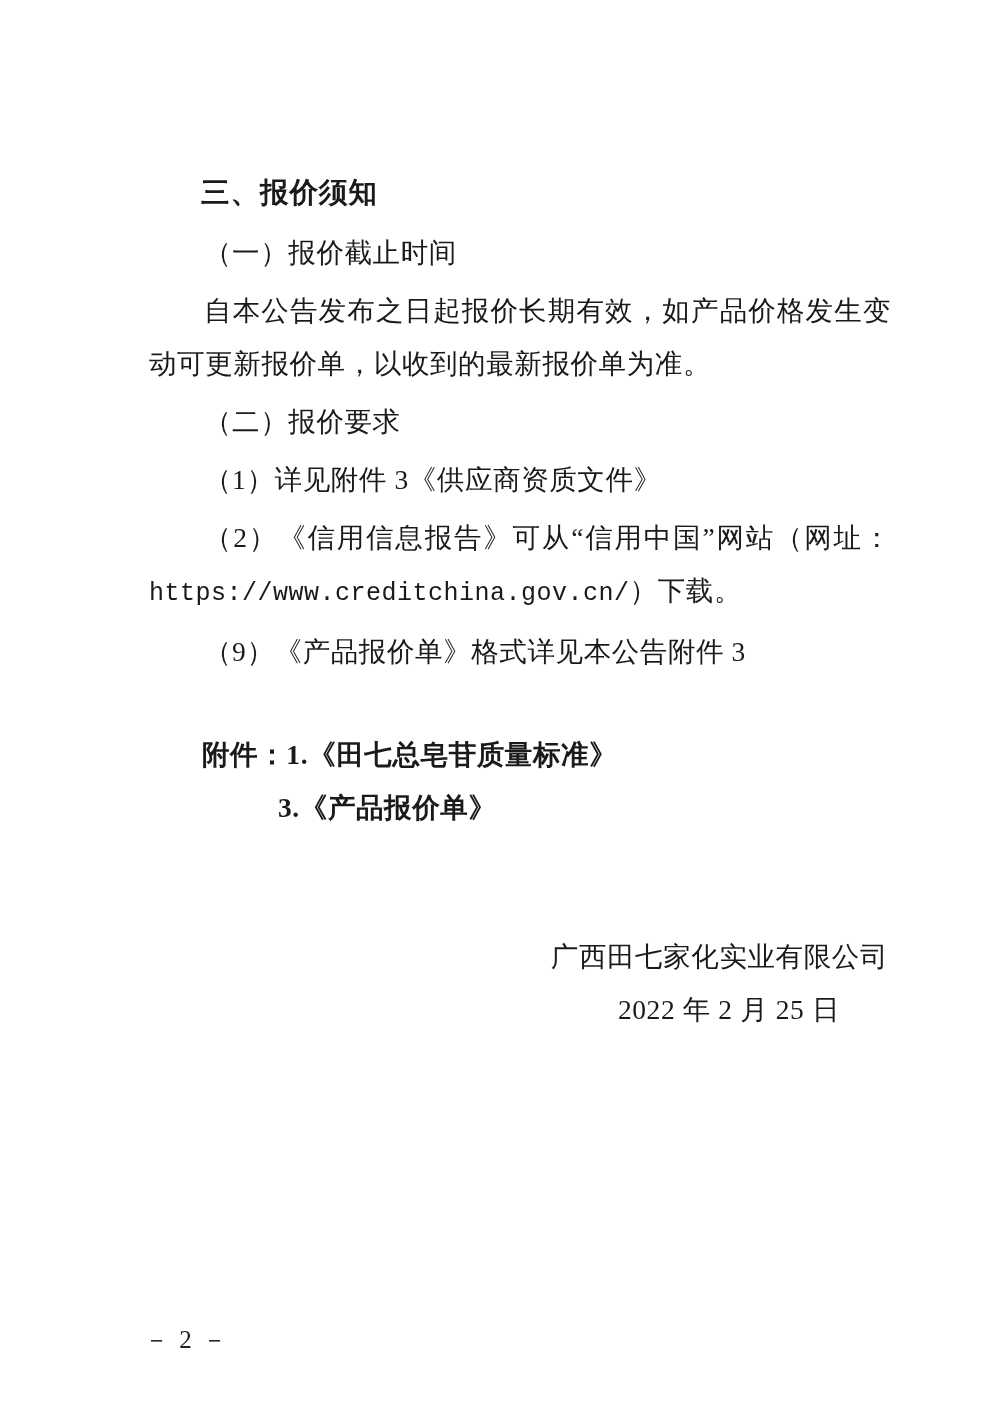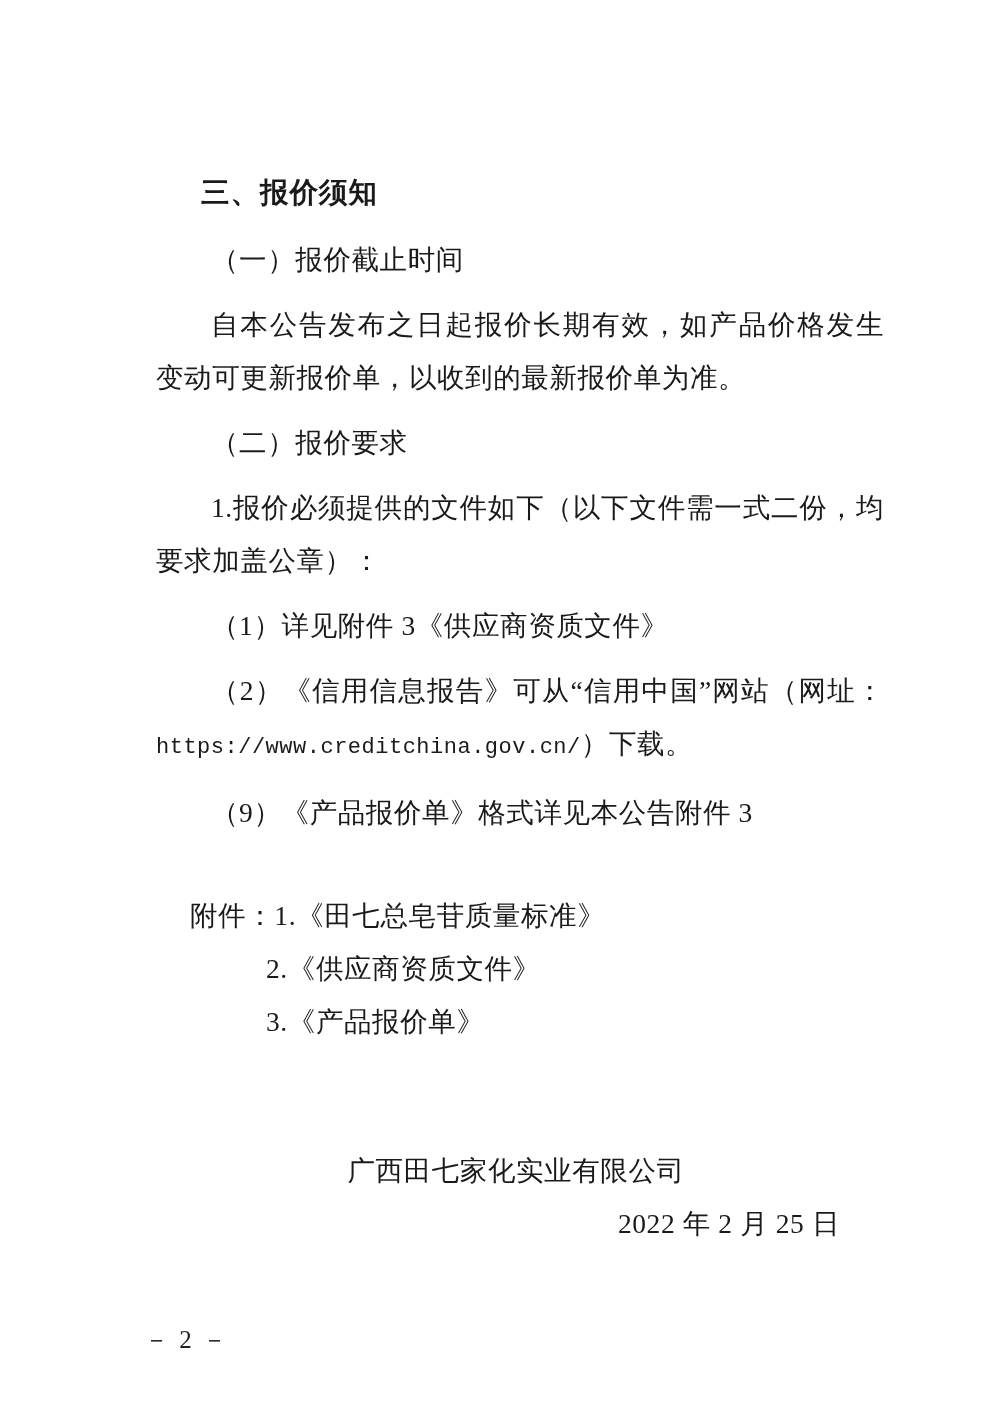--- a/index.html
+++ b/index.html
@@ -32,42 +32,43 @@
   }
   .h-section {
     font-weight: bold;
     font-size: 28.5px;
     margin: 0 0 0 0;
     text-indent: 2em;
     line-height: 56px;
     letter-spacing: 1px;
   }
   .p-indent {
-    margin: 12px;
+    margin: 5px;
     text-indent: 2em;
   }
   .mono {
     font-family: "Liberation Mono", "DejaVu Sans Mono", monospace;
-    font-size: 22px;
+    font-size: 25px;
     letter-spacing: 0.5px;
   }
   .attach-block {
     margin-top: 50px;
-    margin-left: 46px;
+    margin-left: 58px;
+    font-weight: bold;
   }
   .attach-line {
     margin: 0;
     line-height: 53px;
   }
   .attach-line.indent {
     margin-left: 76px;
   }
   .signature {
     margin-top: 96px;
-    text-align: center;
+    text-align: right;
     padding-right: 8px;
     line-height: 53px;
   }
   .sig-date {
     text-align: right;
     padding-right: 56px;
     line-height: 53px;
   }
   .page-number {
     position: absolute;
@@ -85,32 +86,30 @@
   <div class="doc-body">
 
     <p class="h-section">三、报价须知</p>
 
     <p class="p-indent">（一）报价截止时间</p>
 
     <p class="p-indent">自本公告发布之日起报价长期有效，如产品价格发生变动可更新报价单，以收到的最新报价单为准。</p>
 
     <p class="p-indent">（二）报价要求</p>
 
-    <p class="p-indent">1.报价必须提供的文件如下（以下文件需一式二份，均要求加盖公章）：</p>
 
     <p class="p-indent">（1）详见附件 3《供应商资质文件》</p>
 
     <p class="p-indent"><span>（2）《信用信息报告》可从“信用中国”网站（网址：</span><span class="mono">https://www.creditchina.gov.cn/</span><span>）下载。</span></p>
 
     <p class="p-indent">（9）《产品报价单》格式详见本公告附件 3</p>
 
 
     <div class="attach-block">
       <p class="attach-line"><span>附件：</span><span>1.《田七总皂苷质量标准》</span></p>
-      <p class="attach-line indent">2.《供应商资质文件》</p>
       <p class="attach-line indent">3.《产品报价单》</p>
     </div>
 
     <div class="signature">广西田七家化实业有限公司</div>
     <div class="sig-date">2022 年 2 月 25 日</div>
 
   </div>
   <div class="page-number">－ 2 －</div>
 </div>
 

